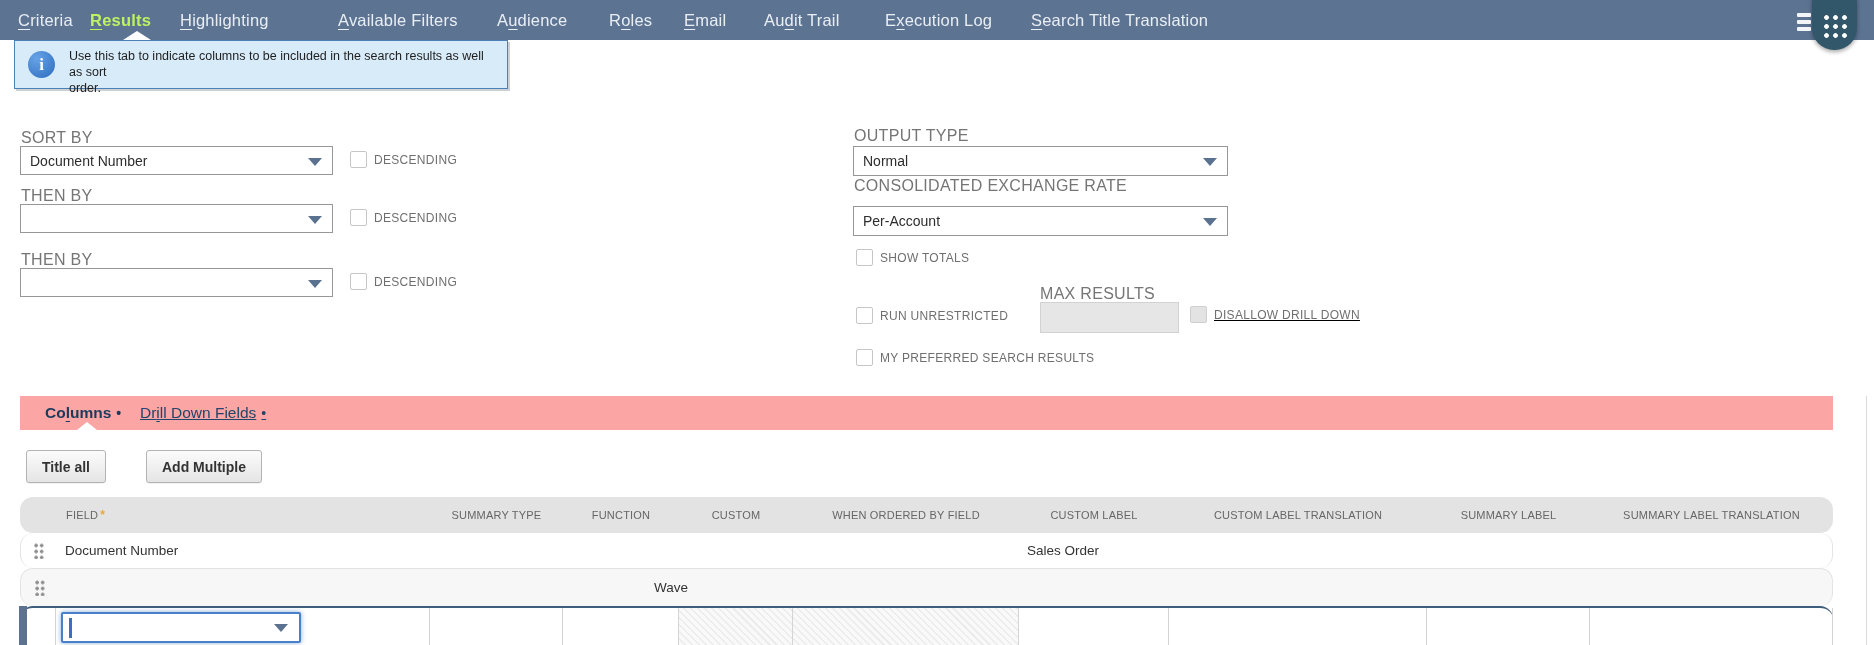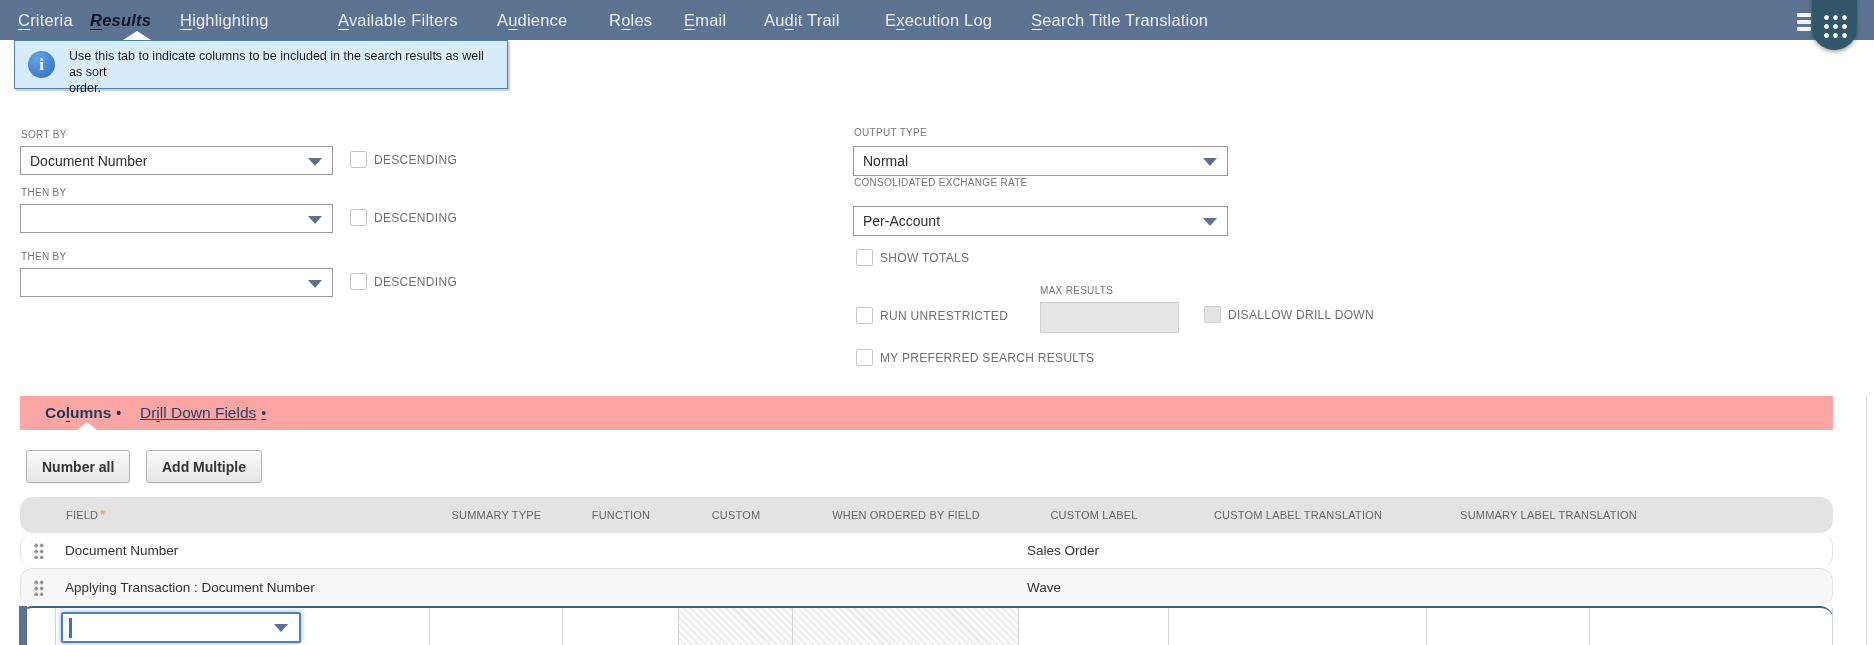--- a/index.html
+++ b/index.html
@@ -4,21 +4,21 @@
 <style>
   html,body{margin:0;padding:0;background:#fff;}
   .screen{position:relative;width:1874px;height:645px;background:#ffffff;overflow:hidden;
           font-family:"Liberation Sans",sans-serif;-webkit-font-smoothing:antialiased;}
 
   
   .tabbar{position:absolute;left:0;top:0;width:1874px;height:40px;background:#5c7392;}
   .tab{position:absolute;top:0;height:40px;line-height:40px;color:#e9eef5;font-size:16.5px;
        letter-spacing:.2px;white-space:nowrap;cursor:pointer;}
   .tab .ak{text-decoration:underline;text-underline-offset:3px;}
-  .tab.active{font-weight:bold;color:#0f172a;font-style:italic;}
+  .tab.active{font-weight:bold;color:#bef264;}
   .t0{left:18px}.t1{left:90px}.t2{left:180px}.t3{left:338px}.t4{left:497px}
   .t5{left:609px}.t6{left:684px}.t7{left:764px}.t8{left:885px}.t9{left:1031px}
   .tab-caret{position:absolute;left:123px;top:31px;width:0;height:0;
        border-left:14px solid transparent;border-right:14px solid transparent;border-bottom:9px solid #ffffff;}
 
   
   .side-glyph{position:absolute;left:1797px;top:13px;width:14px;z-index:6;}
   .side-glyph b{display:block;height:4px;background:#f2f5f8;margin-bottom:3px;border-radius:1px;}
   .grid-fab{position:absolute;left:1812px;top:-8px;width:45px;height:58px;background:#33576a;
        border-radius:9px 9px 22px 22px;z-index:5;box-shadow:0 2px 4px rgba(0,0,0,.35);}
@@ -28,21 +28,21 @@
 
   
   .infobox{position:absolute;left:14px;top:40px;width:494px;height:49px;background:#d8ebf8;
        border:1px solid #4d80b4;box-sizing:border-box;box-shadow:2px 2px 0 0 #ccd1d6;}
   .info-icon{position:absolute;left:13px;top:10px;width:27px;height:27px;border-radius:50%;
        background:radial-gradient(circle at 32% 28%,#66a3e6,#2e6cbe);color:#fff;font-weight:bold;
        font-size:17px;display:flex;align-items:center;justify-content:center;font-family:"Liberation Serif",serif;}
   .info-text{position:absolute;left:54px;top:7px;width:430px;font-size:12.5px;color:#1e1e1e;line-height:16px;}
 
   
-  .flabel{position:absolute;font-size:10px;color:#757575;letter-spacing:.3px;white-space:nowrap;}
+  .flabel{position:absolute;font-size:16px;color:#757575;letter-spacing:.3px;white-space:nowrap;}
   .dd{position:absolute;background:#fff;border:1px solid #979797;box-sizing:border-box;height:29px;
       font-size:14px;color:#2d2d2d;display:flex;align-items:center;padding:0 32px 0 9px;cursor:pointer;}
   .dd::after{content:'';position:absolute;right:10px;top:11px;width:0;height:0;
       border-left:7px solid transparent;border-right:7px solid transparent;border-top:8px solid #5a7190;}
   .cbrow{position:absolute;display:flex;align-items:center;gap:7px;}
   .cb{display:inline-block;width:17px;height:17px;background:#fff;border:1px solid #c6c6c6;
       box-sizing:border-box;border-radius:2px;cursor:pointer;flex:0 0 auto;}
   .cb.disabled{background:#e3e3e3;border-color:#cfcfcf;}
   .cblbl{font-size:12px;color:#6f6f6f;letter-spacing:.3px;white-space:nowrap;}
 
@@ -54,21 +54,21 @@
   
   .rcol{position:absolute;left:853px;top:127px;width:560px;height:250px;}
   .rcol .flabel{position:absolute;}
   .lbl-output{left:1px;top:0;} .ddo{left:0;top:19px;width:375px;height:30px;}
   .lbl-cons{left:1px;top:50px;} .ddc{left:0;top:79px;width:375px;height:30px;}
   .cbr-show{left:3px;top:122px;}
   .lbl-max{left:187px;top:158px;}
   .cbr-run{left:3px;top:180px;}
   .max-input{position:absolute;left:187px;top:175px;width:139px;height:31px;background:#e6e6e6;
       border:1px solid #d2d2d2;box-sizing:border-box;}
-  .cbr-disallow{left:351px;top:179px;}
+  .cbr-disallow{left:337px;top:179px;text-decoration:underline;}
   .cbr-pref{left:3px;top:222px;}
 
   
   .subtabbar{position:absolute;left:20px;top:396px;width:1813px;height:34px;background:#fca5a5;}
   .subtab{position:absolute;top:0;height:34px;line-height:34px;font-size:15.5px;color:#22456b;
       cursor:pointer;white-space:nowrap;}
   .subtab .ak{text-decoration:underline;text-underline-offset:3px;}
   .subtab.active{font-weight:bold;color:#1c3a5c;}
   .st-columns{left:25px;} .st-drill{left:120px;text-decoration:underline;}
   .subtab .bullet{margin-left:5px;font-size:14px;}
@@ -212,36 +212,37 @@
   <div class="subtabbar">
     <div class="subtab st-columns active">
       <span>Co</span><span class="ak">l</span><span>umns</span><span class="bullet">•</span>
     </div>
     <div class="subtab st-drill">
       <span>Dr</span><span class="ak">i</span><span>ll Down Fields</span><span class="bullet">•</span>
     </div>
     <div class="subtab-caret"></div>
   </div>
 
-  <div class="btn btn-remove">Number all</div>
+  <div class="btn btn-remove">Title all</div>
   <div class="btn btn-add">Add Multiple</div>
 
   <div class="table">
     <div class="trow thead">
       <div class="tcell c0"></div>
       <div class="tcell c1">
           <span>FIELD</span>
           <span class="req">*</span>
         </div>
       <div class="tcell c2">SUMMARY TYPE</div>
       <div class="tcell c3">FUNCTION</div>
       <div class="tcell c4">CUSTOM</div>
       <div class="tcell c5">WHEN ORDERED BY FIELD</div>
       <div class="tcell c6">CUSTOM LABEL</div>
       <div class="tcell c7">CUSTOM LABEL TRANSLATION</div>
+      <div class="tcell c8">SUMMARY LABEL</div>
       <div class="tcell c9">SUMMARY LABEL TRANSLATION</div>
     </div>
 
     <div class="trow r1">
       <div class="tcell c0">
           <span class="drag"></span>
         </div>
       <div class="tcell c1">Document Number</div>
       <div class="tcell c2"></div>
       <div class="tcell c3"></div>
@@ -250,21 +251,20 @@
       <div class="tcell c6">Sales Order</div>
       <div class="tcell c7"></div>
       <div class="tcell c8"></div>
       <div class="tcell c9"></div>
     </div>
 
     <div class="trow r2">
       <div class="tcell c0">
           <span class="drag"></span>
         </div>
-      <div class="tcell c1">Applying Transaction : Document Number</div>
       <div class="tcell c2"></div>
       <div class="tcell c3"></div>
       <div class="tcell c4"></div>
       <div class="tcell c5"></div>
       <div class="tcell c6">Wave</div>
       <div class="tcell c7"></div>
       <div class="tcell c8"></div>
       <div class="tcell c9"></div>
     </div>
 

